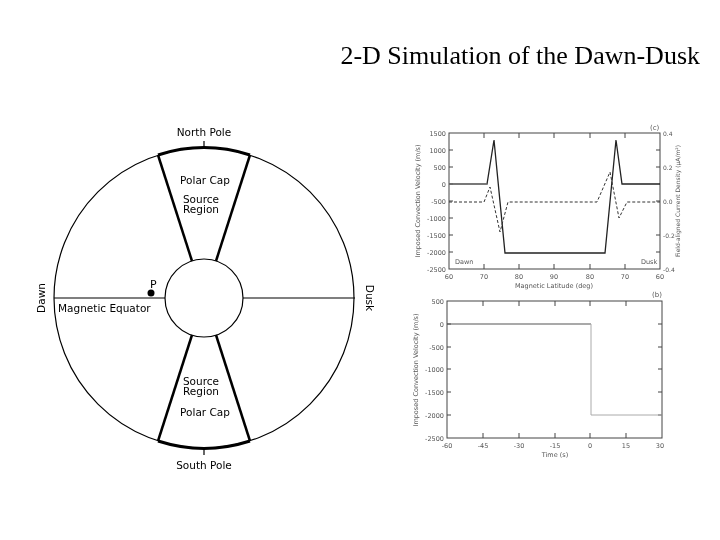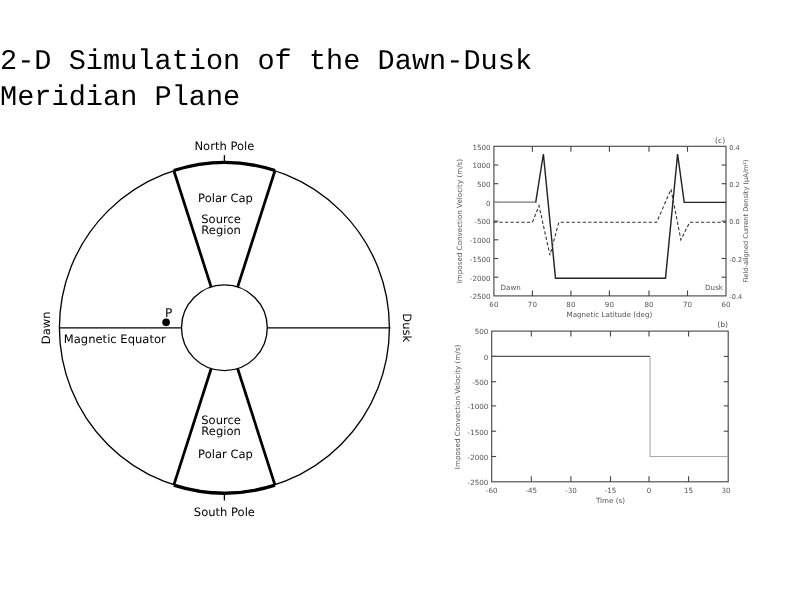--- a/index.html
+++ b/index.html
@@ -1,28 +1,27 @@
 <!DOCTYPE html>
 <html><head>
 <meta charset="utf-8">
 <style>
   html,body{margin:0;padding:0;background:#ffffff;}
   body{width:720px;height:540px;position:relative;overflow:hidden;font-family:"Liberation Sans",sans-serif;}
-  .title{position:absolute;left:0;top:40px;width:700px;text-align:left;font-family:Liberation Mono, monospace;font-size:26px;line-height:32px;color:#000;}
+  .title{position:absolute;left:0;top:40px;width:700px;text-align:right;font-family:Liberation Serif, serif;font-size:26px;line-height:32px;color:#000;}
   .title .line{display:block;}
   svg{position:absolute;left:0;top:0;}
   .lbl{font-family:"DejaVu Sans",sans-serif;fill:#000;}
   .plbl{font-family:"DejaVu Sans",sans-serif;fill:#555;}
 </style>
 </head>
 <body>
 
 <div class="title">
   <span class="line">2-D Simulation of the Dawn-Dusk</span>
-  <span class="line">Meridian Plane</span>
 </div>
 
 <svg width="720" height="540" viewBox="0 0 720 540">
 
   <g>
     <circle cx="204" cy="298" r="150" fill="none" stroke="#000" stroke-width="1.2"></circle>
     <circle cx="204" cy="298" r="39" fill="#fff" stroke="#000" stroke-width="1.2"></circle>
 
     <line x1="158" y1="155" x2="192" y2="261" stroke="#000" stroke-width="2.5"></line>
     <line x1="250" y1="155" x2="216" y2="261" stroke="#000" stroke-width="2.5"></line>

